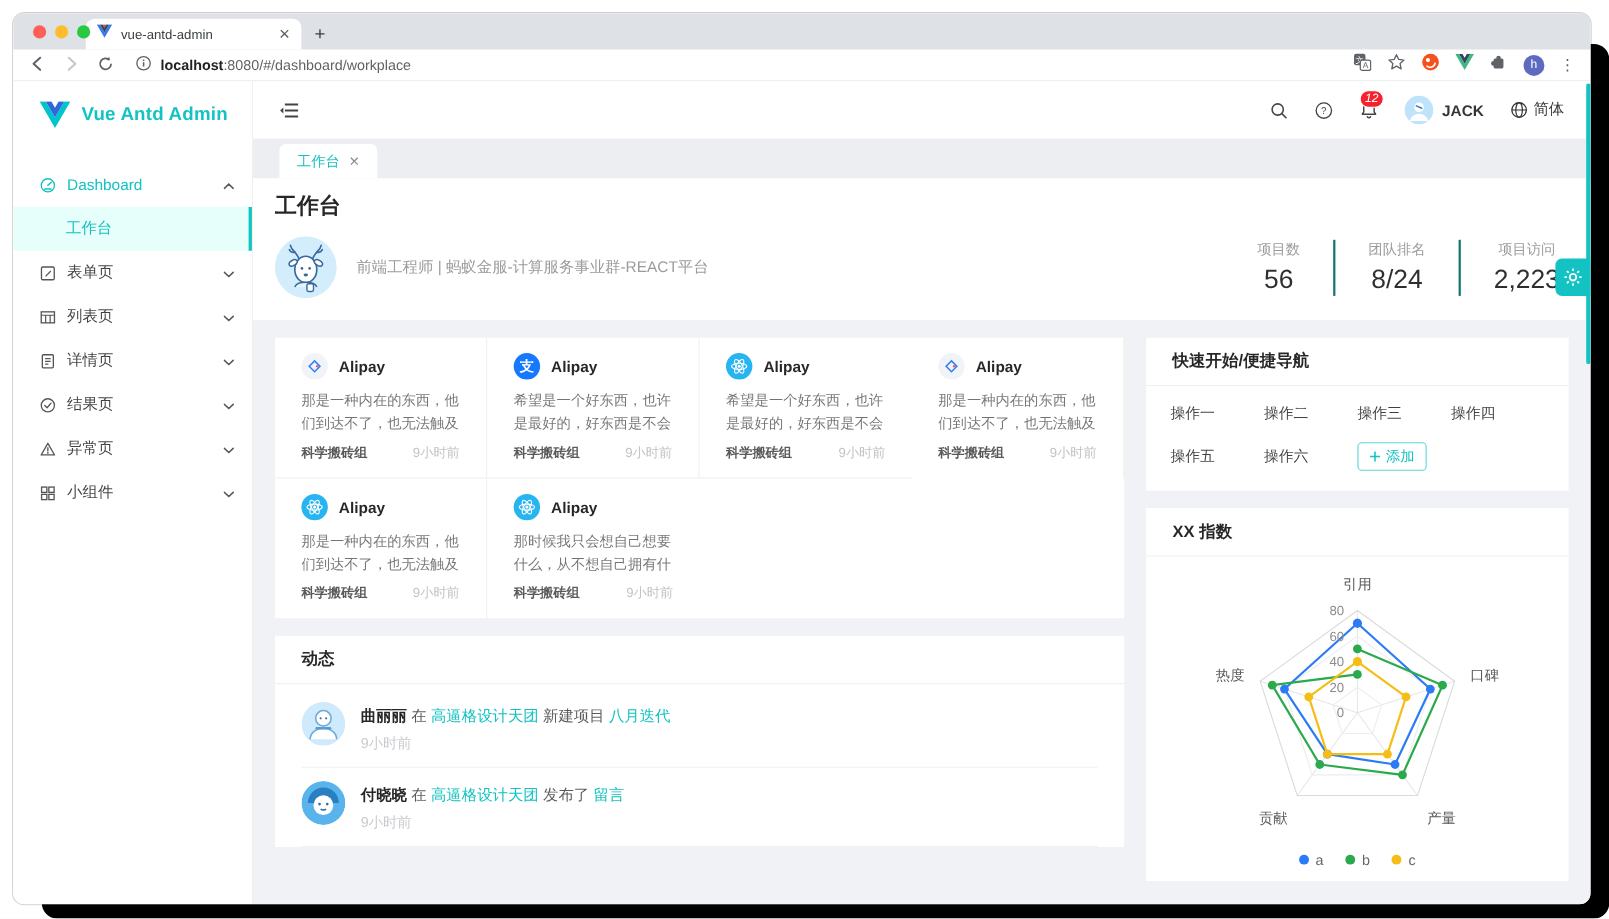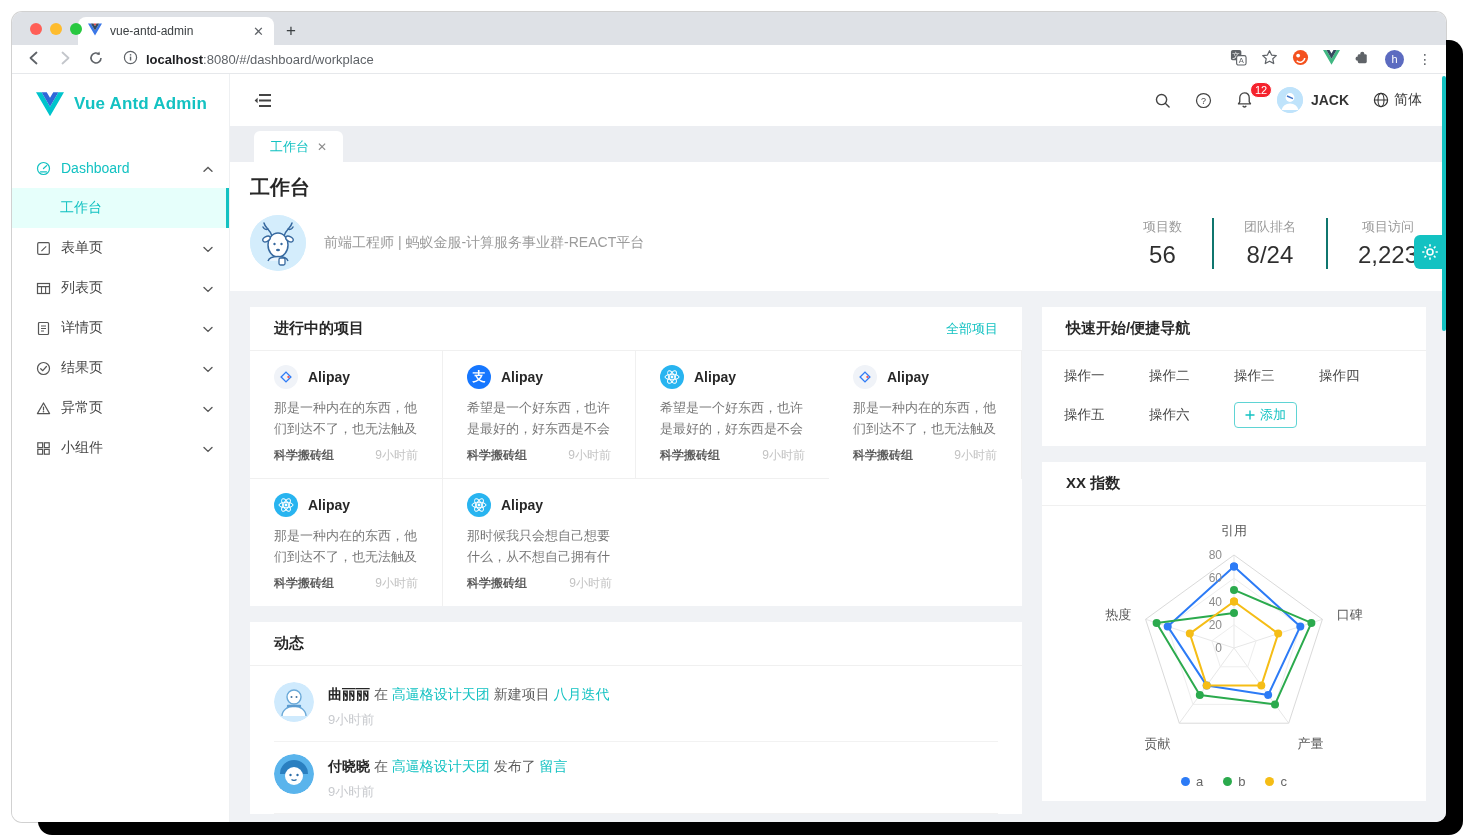--- a/index.html
+++ b/index.html
@@ -48,23 +48,23 @@
   .m-sub { padding-left:48px; }
   .m-sub.selected { background:#e6fffb; color:#13c2c2; box-shadow:inset -3px 0 0 #13c2c2; }
   .mi { width:15px; height:15px; flex:none; }
   .mi svg { display:block; }
 
   .main { flex:1; display:flex; flex-direction:column; min-width:0; }
   .app-header { height:52px; background:#fff; display:flex; align-items:center; padding:0 24px; flex:none; }
   .hdr-right { margin-left:auto; display:flex; align-items:center; gap:24px; }
   .hicon { color:#444; display:flex; align-items:center; }
   .bell-wrap { position:relative; }
-  .badge { position:absolute; top:-9px; left:14px; background:#f5222d; color:#fff; font-size:11px;
+  .badge { position:absolute; top:-9px; left:0; background:#f5222d; color:#fff; font-size:11px;
     min-width:20px; height:16px; border-radius:9px; display:flex; align-items:center; justify-content:center;
-    padding:0 4px; border:1px solid #fff; }
+    padding:0 4px; border:1px solid #fff;font-style:italic; }
   .user { display:flex; align-items:center; gap:8px; }
   .user-avatar { width:26px; height:26px; border-radius:50%; background:#bfe3fb; overflow:hidden; }
   .user-name { font-size:14px; font-weight:600; color:rgba(0,0,0,.8); }
   .lang { display:flex; align-items:center; gap:5px; font-size:14px; color:rgba(0,0,0,.8); }
 
   .tabstrip { height:36px; background:#eceef2; display:flex; align-items:flex-end; padding-left:24px; flex:none; }
   .ptab { height:31px; background:#fff; border-radius:6px 6px 0 0; display:flex; align-items:center;
     gap:8px; padding:0 16px; font-size:13px; color:#13c2c2; }
   .ptab .x { color:#8c8c8c; font-size:12px; }
 
@@ -435,24 +435,20 @@
                   <div class="stat-value">2,223</div>
                 </div>
               </div>
             </div>
           </div>
 
           <div class="page-body">
             <div class="col-left">
 
               <div class="card">
-                <div class="card-head">
-                  <span class="card-title">进行中的项目</span>
-                  <span class="card-extra">全部项目</span>
-                </div>
                 <div class="proj-grid">
 
                   <div class="proj-cell">
                     <div class="proj-head">
                         <span class="proj-ic ic-antd">
                           <svg width="16" height="16" viewBox="0 0 24 24">
                             <rect x="6.8" y="6.8" width="10.4" height="10.4" transform="rotate(45 12 12)" fill="none" stroke="#2f7cf6" stroke-width="2"></rect>
                             <circle cx="15.6" cy="12" r="1.7" fill="#f55b5b"></circle>
                           </svg>
                         </span>

